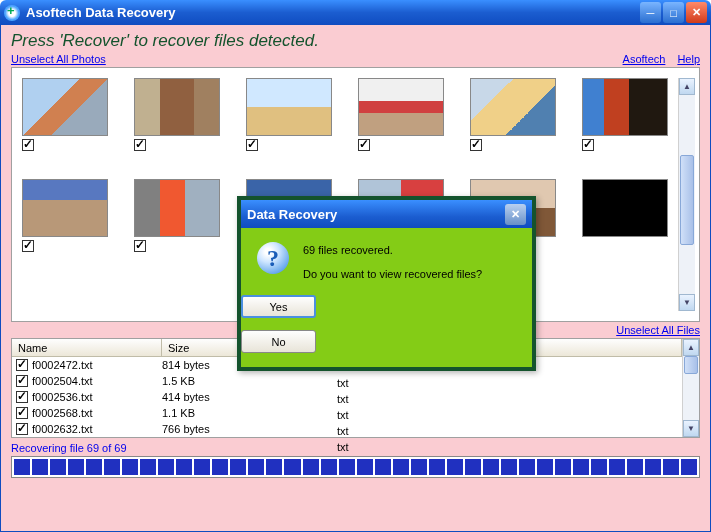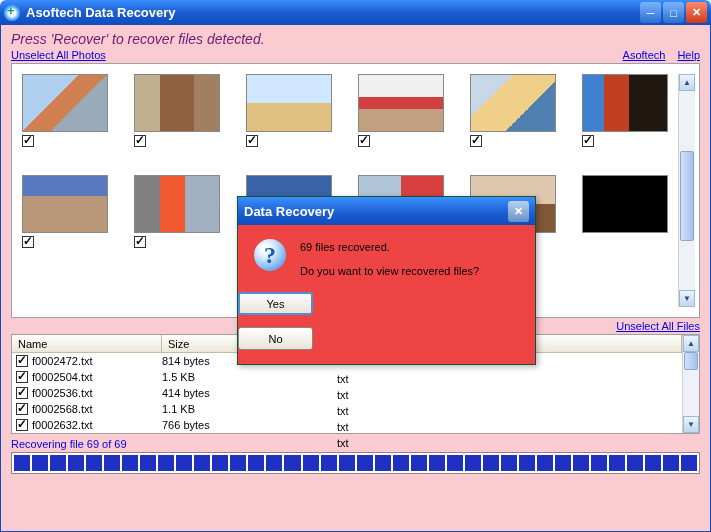--- a/index.html
+++ b/index.html
@@ -11,21 +11,21 @@
 .titlebar .app-icon::after { content: "+"; position: absolute; top: -2px; left: 3px; color: #0a5; font-size: 13px; font-weight: bold; }
 .titlebar .title { flex: 1; }
 .titlebar .win-btns { display: flex; gap: 2px; }
 .titlebar .win-btn { width: 21px; height: 21px; border-radius: 3px; display: flex; align-items: center; justify-content: center; font-family: Arial; font-size: 11px; color: #fff; cursor: pointer; }
 .titlebar .min { background: linear-gradient(to bottom, #7ab5ff, #2a6ed0); }
 .titlebar .max { background: linear-gradient(to bottom, #7ab5ff, #2a6ed0); }
 .titlebar .close { background: linear-gradient(to bottom, #ff8a6a, #d03a1a); }
 
 .window-body { background: #faccd2; height: 507px; border: 1px solid #0f4cc0; border-top: none; padding: 6px 10px 8px 10px; position: relative; }
 
-.instruction { font-style: italic; color: #701a75; font-size: 14px; margin-bottom: 2px; }
+.instruction { font-style: italic; color: #14532d; font-size: 17px; margin-bottom: 2px; }
 
 .toolbar { display: flex; justify-content: space-between; margin-bottom: 2px; }
 .link { color: #0000ee; text-decoration: underline; cursor: pointer; font-size: 11px; }
 .toolbar-right { display: flex; gap: 12px; }
 
 .photo-panel { background: #fff; border: 1px solid #a0a0a0; height: 255px; position: relative; padding: 10px 4px 10px 10px; display: flex; }
 .photo-grid { flex: 1; display: flex; flex-wrap: wrap; align-content: flex-start; gap: 26px 26px; }
 .thumb-wrap { width: 86px; }
 .thumb { width: 86px; height: 58px; background: #ccc; border: 1px solid #888; display: block; }
 .thumb.race1 { background: linear-gradient(135deg,#b0d0f0 40%,#d08050 40%,#d08050 60%,#9ab 60%); }
@@ -65,21 +65,21 @@
 .td.name { width: 130px; }
 .td.size { width: 175px; }
 .td.ext { width: 150px; margin-top: 36px; }
 
 .status { color: #0000ee; font-size: 11px; margin-top: 4px; }
 
 .progress-wrap { border: 1px solid #888; background: #fff; height: 22px; margin-top: 2px; padding: 2px; display: flex; gap: 2px; }
 .pseg { flex: 1; background: #2030c0; }
 
 
-.dialog { position: absolute; left: 237px; top: 196px; width: 299px; border: 1px solid #14532d; box-shadow: 2px 2px 6px rgba(0,0,0,0.3); background: #ef4444; }
+.dialog { position: absolute; left: 237px; top: 196px; width: 299px; border: 4px solid #14532d; box-shadow: 2px 2px 6px rgba(0,0,0,0.3); background: #84cc16; }
 .dialog .dlg-title { height: 28px; background: linear-gradient(to bottom,#3a8fff 0%,#1b5dd0 60%,#0f4cc0 100%); color: #fff; font-weight: bold; display: flex; align-items: center; padding: 0 6px; }
 .dialog .dlg-title .dt { flex: 1; font-size: 13px; }
 .dialog .dlg-close { width: 21px; height: 21px; background: linear-gradient(to bottom,#b8d0f0,#6890c8); border-radius: 3px; display: flex; align-items: center; justify-content: center; color: #fff; }
 .dialog-body { padding: 14px 16px 12px 16px; display: flex; gap: 14px; }
 .q-icon { width: 32px; height: 32px; border-radius: 50%; background: radial-gradient(circle at 35% 30%, #fff 10%, #cde5ff 35%, #5aa0e8 80%); display: flex; align-items: center; justify-content: center; color: #1a5db8; font-size: 24px; font-weight: bold; font-family: Georgia, serif; }
 .dlg-text { font-size: 11px; line-height: 1.6; }
 .dlg-btns { display: flex; justify-content: center; gap: 12px; padding: 0 0 14px 0; flex-direction: column; }
 .btn { width: 75px; height: 23px; background: linear-gradient(to bottom,#fefefe,#e8e4d8); border: 1px solid #888; border-radius: 3px; font-size: 11px; cursor: pointer; }
 .btn.default { border: 2px solid #4a8fe0; }
 </style>

